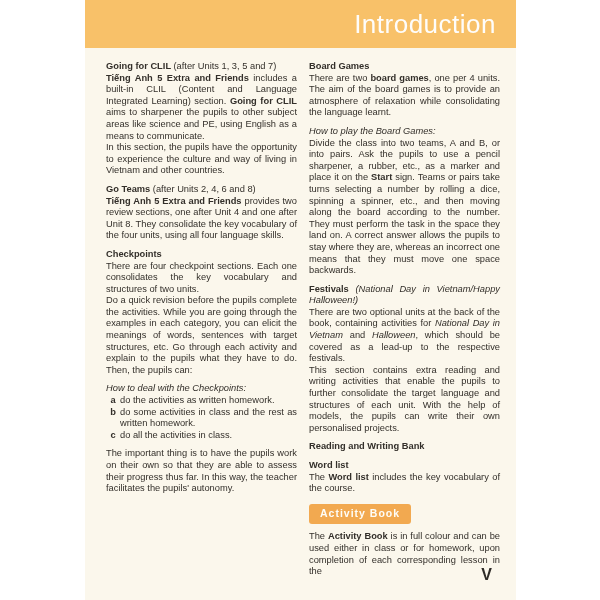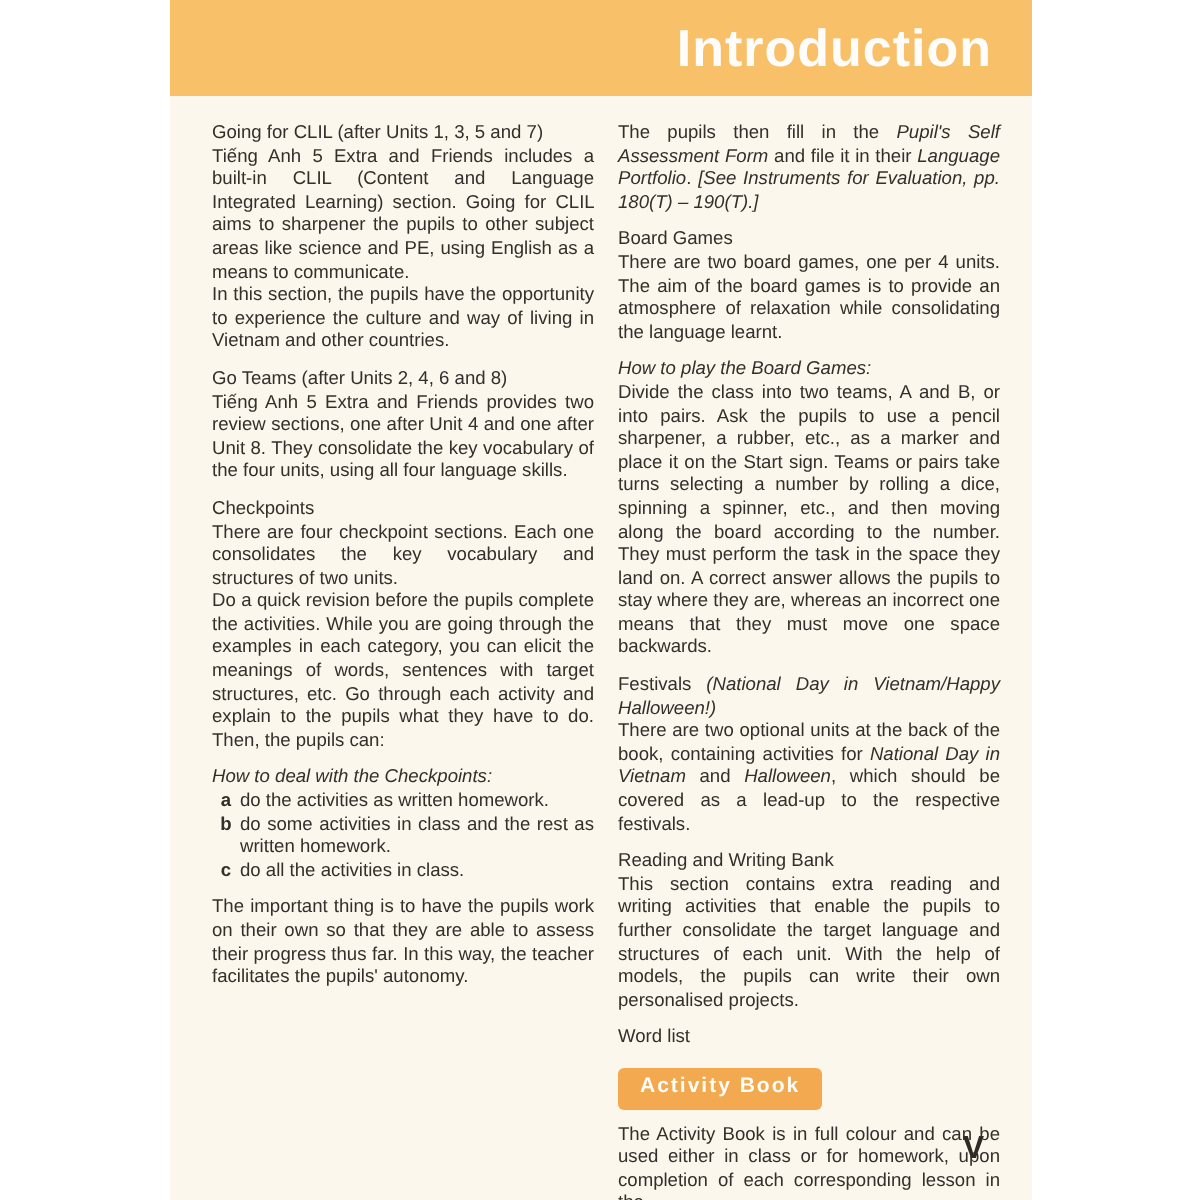--- a/index.html
+++ b/index.html
@@ -13,29 +13,29 @@
   body{font-family:"Liberation Sans","DejaVu Sans",sans-serif;color:var(--text);}
   .canvas{position:relative;width:600px;height:600px;background:#ffffff;}
   .page{position:absolute;left:85px;top:0;width:431px;height:600px;background:var(--page-bg);}
   .banner{
     position:absolute;left:0;top:0;width:100%;height:48px;
     background:var(--banner);
     display:flex;align-items:center;justify-content:flex-end;
     padding-right:20px;
   }
   .banner .title{
-    color:#FEFDFB;font-weight:bold;font-size:26px;letter-spacing:0.5px;
+    color:#FEFDFB;font-weight:normal;font-size:26px;letter-spacing:0.5px;
   }
   .content{
     position:absolute;left:0;top:48px;width:100%;height:552px;
     display:flex;gap:12px;
     padding:13px 16px 0 21px;
   }
   .col{flex:1;min-width:0;font-size:9.3px;line-height:11.6px;text-align:justify;}
-  .b{font-weight:normal;}
+  .b{font-weight:bold;}
   .i{font-style:italic;}
   .block.heading{margin-top:7px;}
   .col .block:first-child{margin-top:0;}
   .block.para.mt{margin-top:7px;}
   .block.list{display:flex;text-align:justify;}
   .block.list .marker{flex:0 0 14px;font-weight:bold;text-align:center;}
   .block.list .list-body{flex:1;}
   .badge-wrap{margin:9px 0 7px;}
   .badge{
     display:inline-block;background:var(--badge);color:#FEFDF8;
@@ -74,29 +74,29 @@
             <span class="marker">b</span>
             <span class="list-body"><span>do some activities in class and the rest as written homework.</span></span>
           </div>
           <div class="block list">
             <span class="marker">c</span>
             <span class="list-body"><span>do all the activities in class.</span></span>
           </div>
           <div class="block para mt"><span>The important thing is to have the pupils work on their own so that they are able to assess their progress thus far. In this way, the teacher facilitates the pupils' autonomy.</span></div>
         </div>
       <div class="col" id="right-col">
-          <div class="block para"><span>The pupils then fill in the </span><span class="i">Pupil's Self Assessment Form</span><span> and file it in their </span><span class="i">Language Portfolio</span><span>. </span><span class="i">[See Instruments for Evaluation, pp. 180(T) – 190(T).]</span></div>
           <div class="block heading"><span class="b">Board Games</span></div>
           <div class="block para"><span>There are two </span><span class="b">board games</span><span>, one per 4 units. The aim of the board games is to provide an atmosphere of relaxation while consolidating the language learnt.</span></div>
           <div class="block heading"><span class="i">How to play the Board Games:</span></div>
           <div class="block para"><span>Divide the class into two teams, A and B, or into pairs. Ask the pupils to use a pencil sharpener, a rubber, etc., as a marker and place it on the </span><span class="b">Start</span><span> sign. Teams or pairs take turns selecting a number by rolling a dice, spinning a spinner, etc., and then moving along the board according to the number. They must perform the task in the space they land on. A correct answer allows the pupils to stay where they are, whereas an incorrect one means that they must move one space backwards.</span></div>
           <div class="block heading"><span class="b">Festivals </span><span class="i">(National Day in Vietnam/Happy Halloween!)</span></div>
           <div class="block para"><span>There are two optional units at the back of the book, containing activities for </span><span class="i">National Day in Vietnam</span><span> and </span><span class="i">Halloween</span><span>, which should be covered as a lead-up to the respective festivals.</span></div>
+          <div class="block para"><span>This section contains extra reading and writing activities that enable the pupils to further consolidate the target language and structures of each unit. With the help of models, the pupils can write their own personalised projects.</span></div>
           <div class="block heading"><span class="b">Reading and Writing Bank</span></div>
-          <div class="block para"><span>This section contains extra reading and writing activities that enable the pupils to further consolidate the target language and structures of each unit. With the help of models, the pupils can write their own personalised projects.</span></div>
           <div class="block heading"><span class="b">Word list</span></div>
+          <div class="block para"><span>The </span><span class="b">Word list</span><span> includes the key vocabulary of the course.</span></div>
           <div class="badge-wrap"><span class="badge">Activity Book</span></div>
           <div class="block para"><span>The </span><span class="b">Activity Book</span><span> is in full colour and can be used either in class or for homework, upon completion of each corresponding lesson in the </span></div>
         </div>
     </div>
     <div class="page-num">V</div>
   </div>
 </div>
 
 </body></html>

